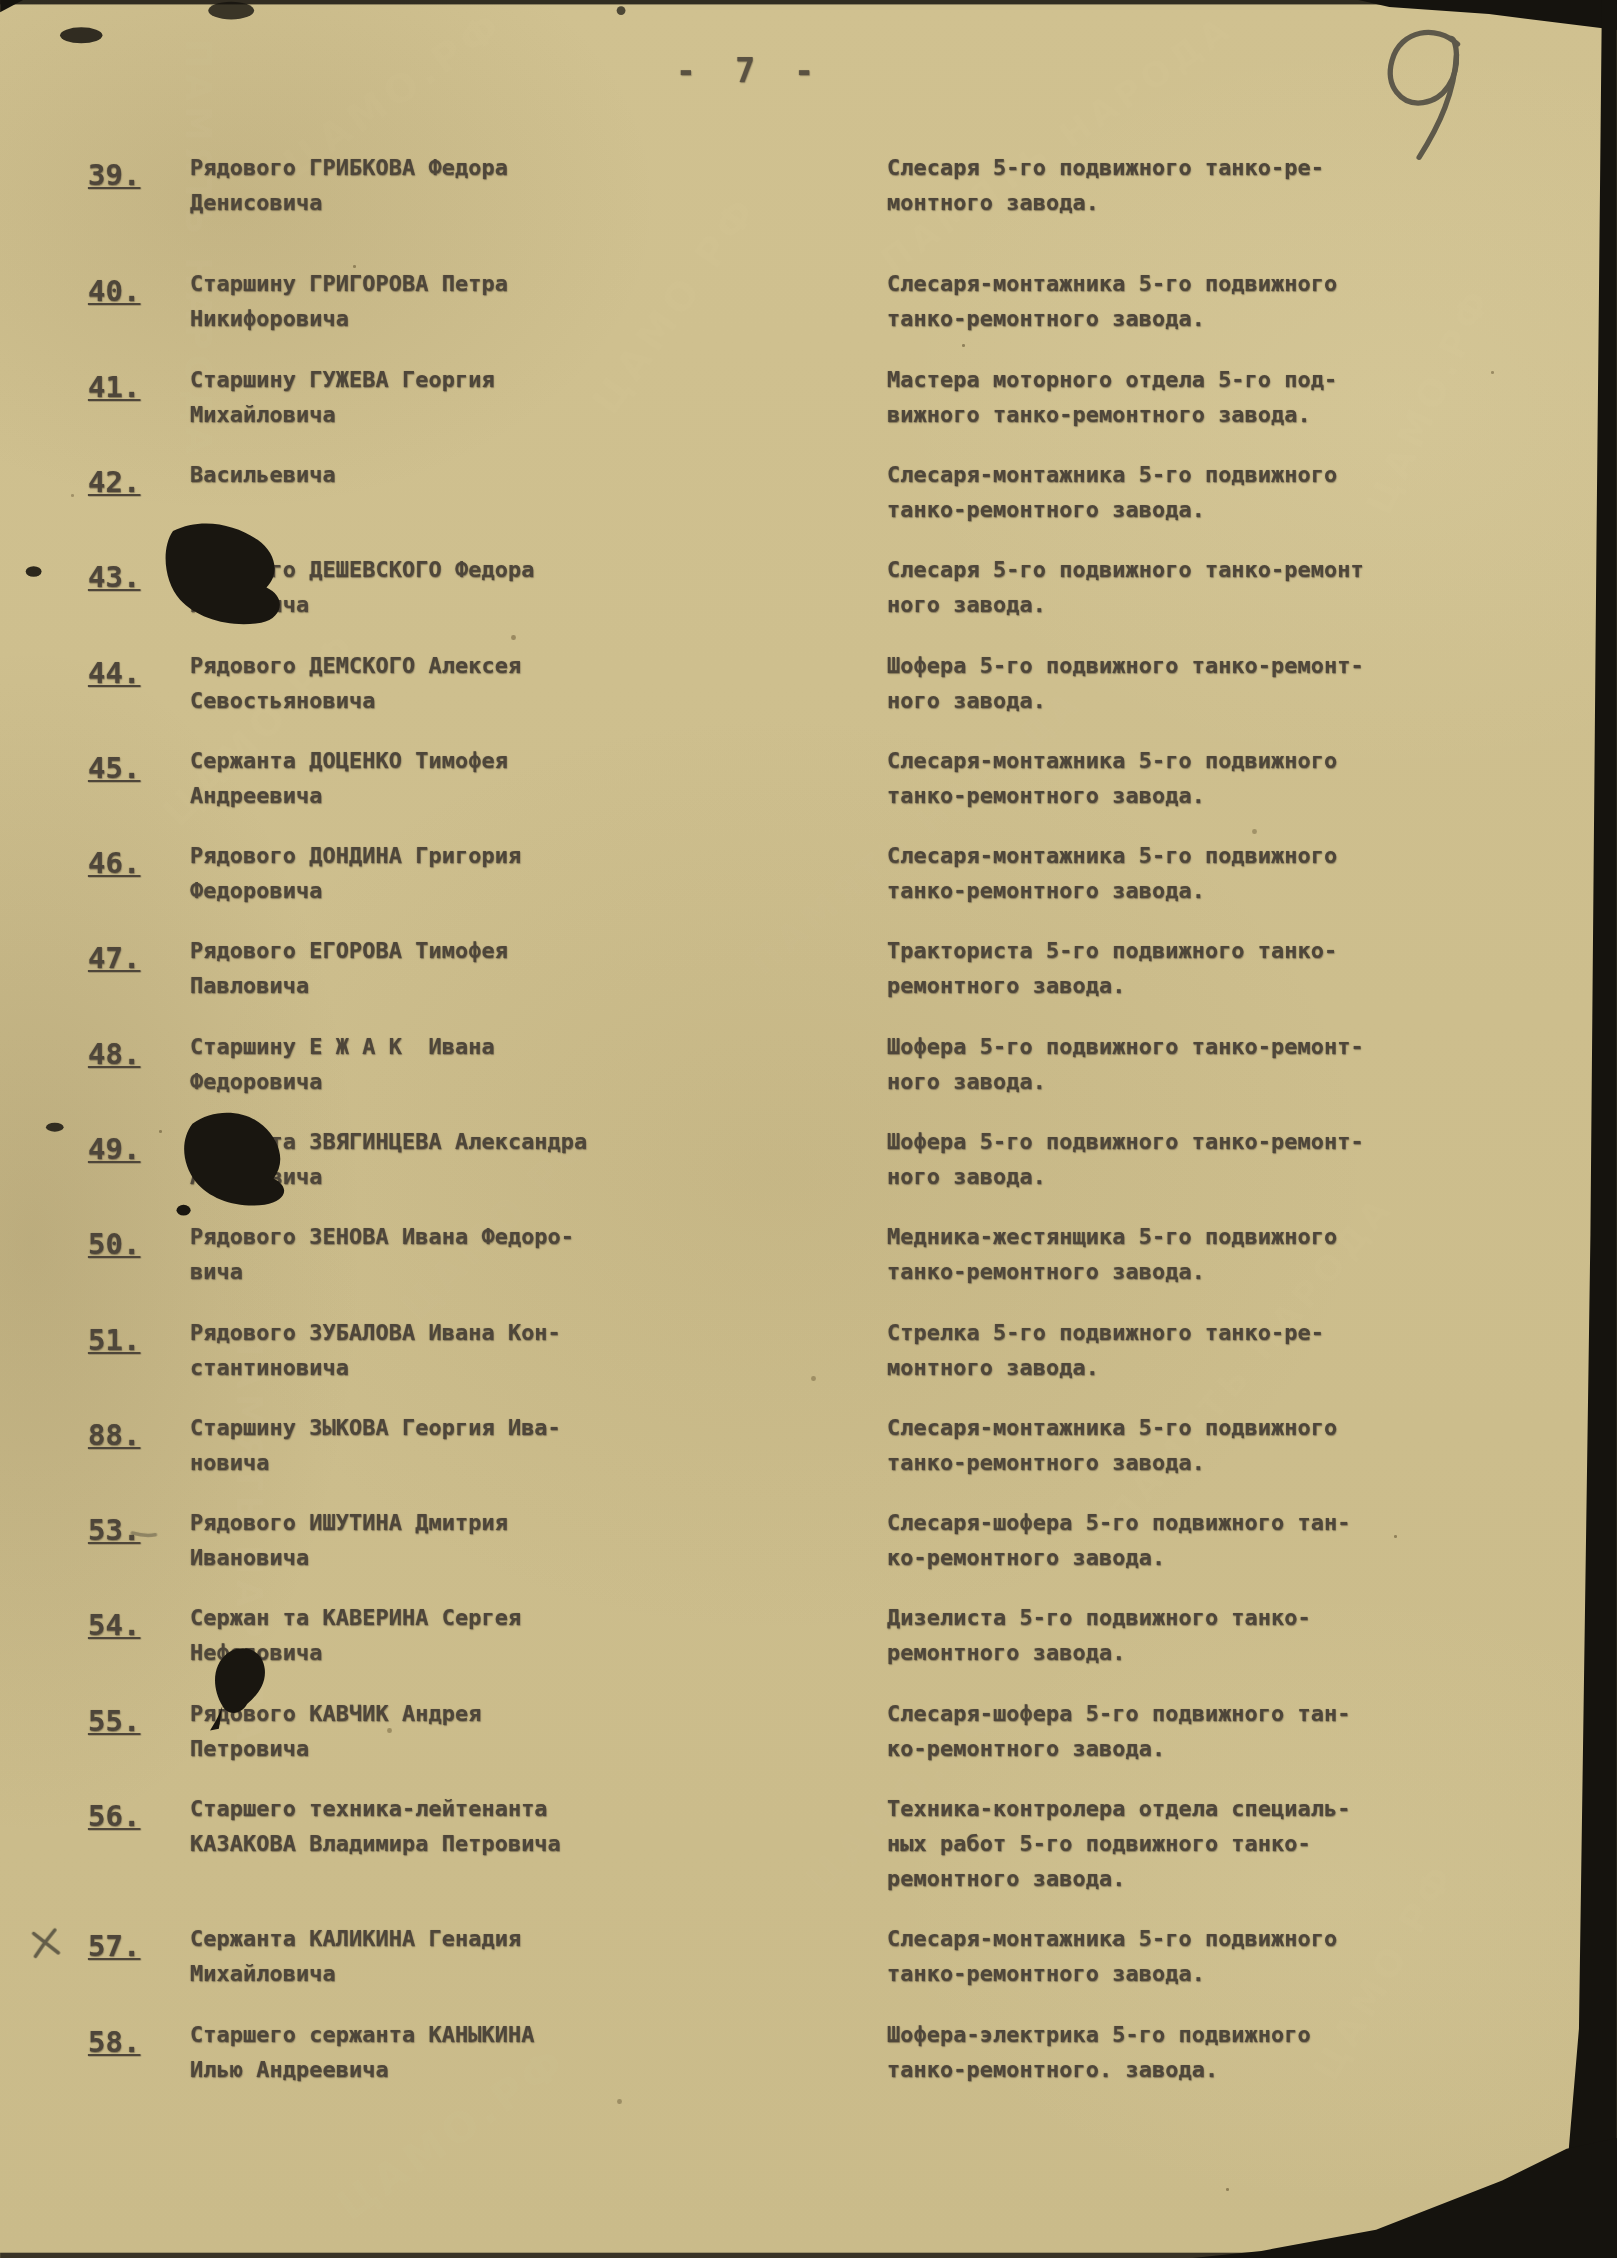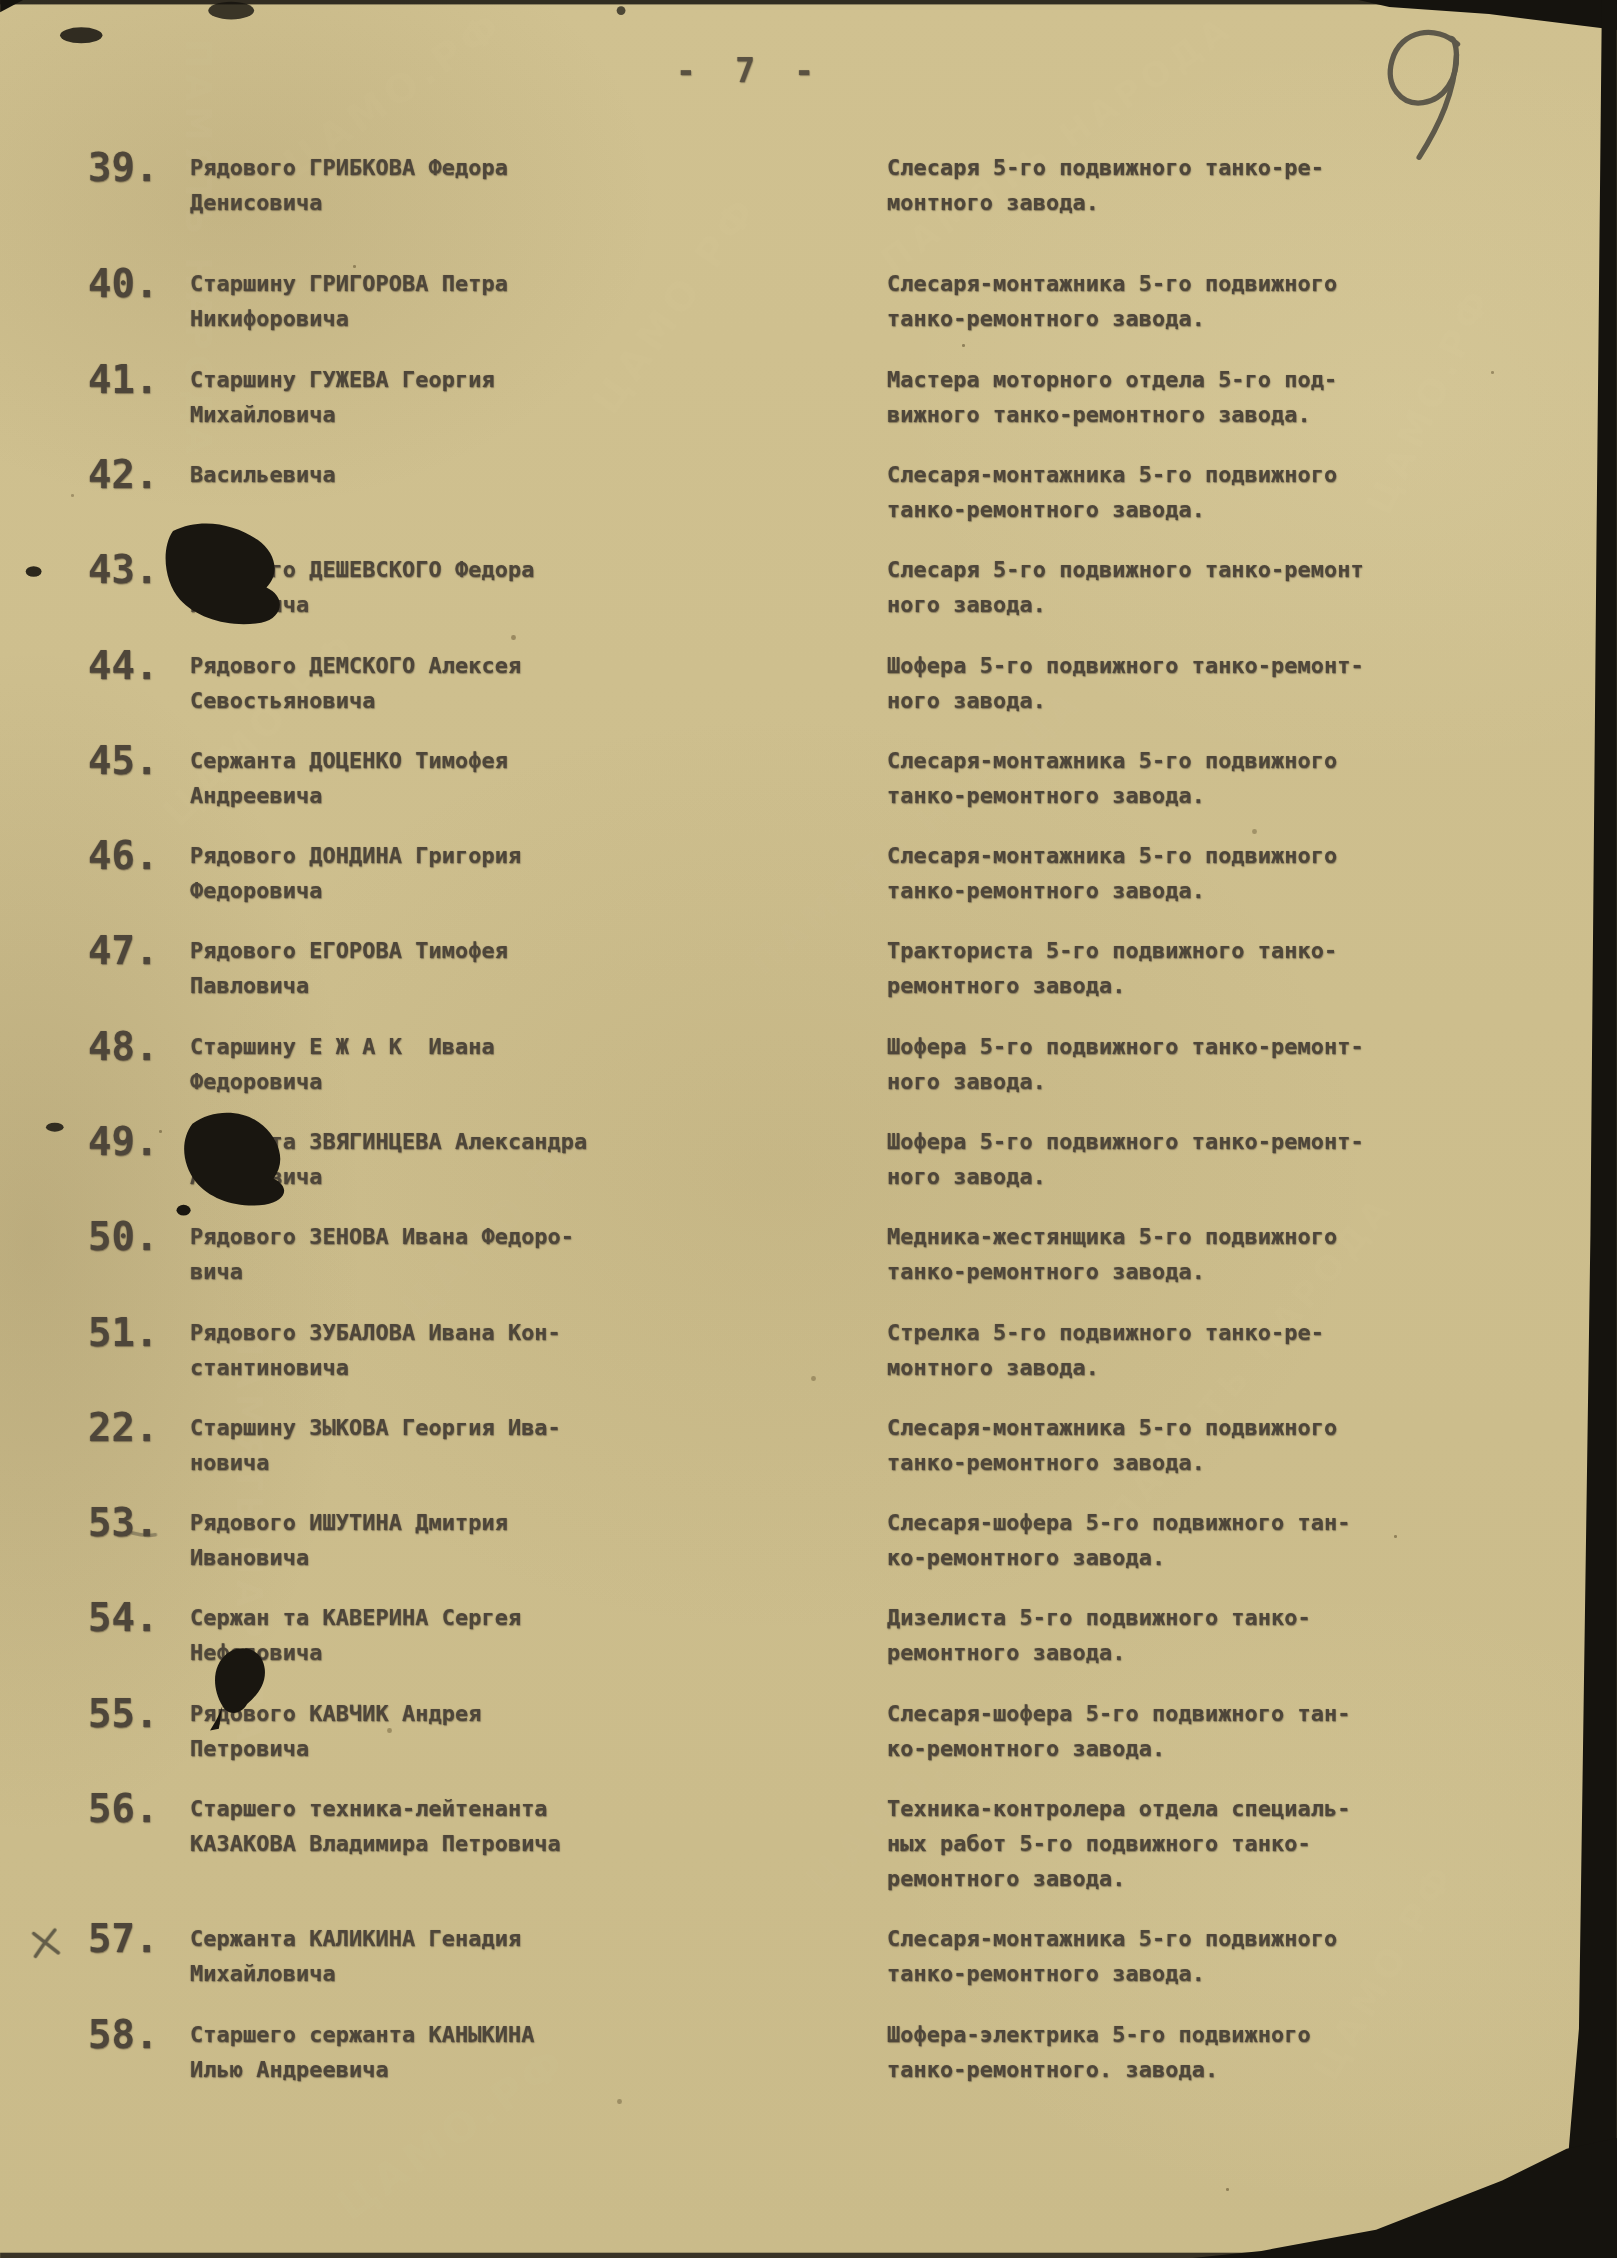--- a/index.html
+++ b/index.html
@@ -15,21 +15,21 @@
     font-family:"DejaVu Sans Mono","Liberation Mono",monospace;
   }
   .typ{
     font-weight:700;color:#4e463a;
     text-shadow:0.5px 0.5px 1.2px rgba(72,62,46,.55), -0.4px 0 0.9px rgba(72,62,46,.28);
   }
   #page-number{
     position:absolute;left:676px;top:51px;font-size:33px;letter-spacing:9.7px;opacity:.9;
   }
   .row{position:absolute;left:0;width:1617px;}
-  .num{position:absolute;left:88px;top:0;font-size:39px;line-height:35px;}
+  .num{position:absolute;left:88px;top:8px;font-size:29px;line-height:35px;text-decoration:underline;}
   .lcol{position:absolute;left:190px;top:0;width:679px;font-size:22px;line-height:35px;}
   .rcol{position:absolute;left:887px;top:0;width:715px;font-size:22px;line-height:35px;}
   .line{white-space:pre;}
   .wm{
     position:absolute;color:rgba(255,255,255,.13);font-size:39px;font-weight:700;
     letter-spacing:5.3px;white-space:pre;pointer-events:none;
     font-family:"DejaVu Sans","Liberation Sans",sans-serif;
   }
   #edges,#marks{position:absolute;left:0;top:0;pointer-events:none;}
   .speckles{position:absolute;left:353px;top:265px;width:2.6px;height:2.6px;border-radius:50%;
@@ -204,21 +204,21 @@
         <div class="lcol typ">
           <div class="line">Рядового ЗУБАЛОВА Ивана Кон-</div>
           <div class="line">стантиновича</div>
         </div>
         <div class="rcol typ">
           <div class="line">Стрелка 5-го подвижного танко-ре-</div>
           <div class="line">монтного завода.</div>
         </div>
       </div>
       <div class="row" style="top: 1410px;">
-        <div class="num typ">22.</div>
+        <div class="num typ">88.</div>
         <div class="lcol typ">
           <div class="line">Старшину ЗЫКОВА Георгия Ива-</div>
           <div class="line">новича</div>
         </div>
         <div class="rcol typ">
           <div class="line">Слесаря-монтажника 5-го подвижного</div>
           <div class="line">танко-ремонтного завода.</div>
         </div>
       </div>
       <div class="row" style="top: 1505px;">

